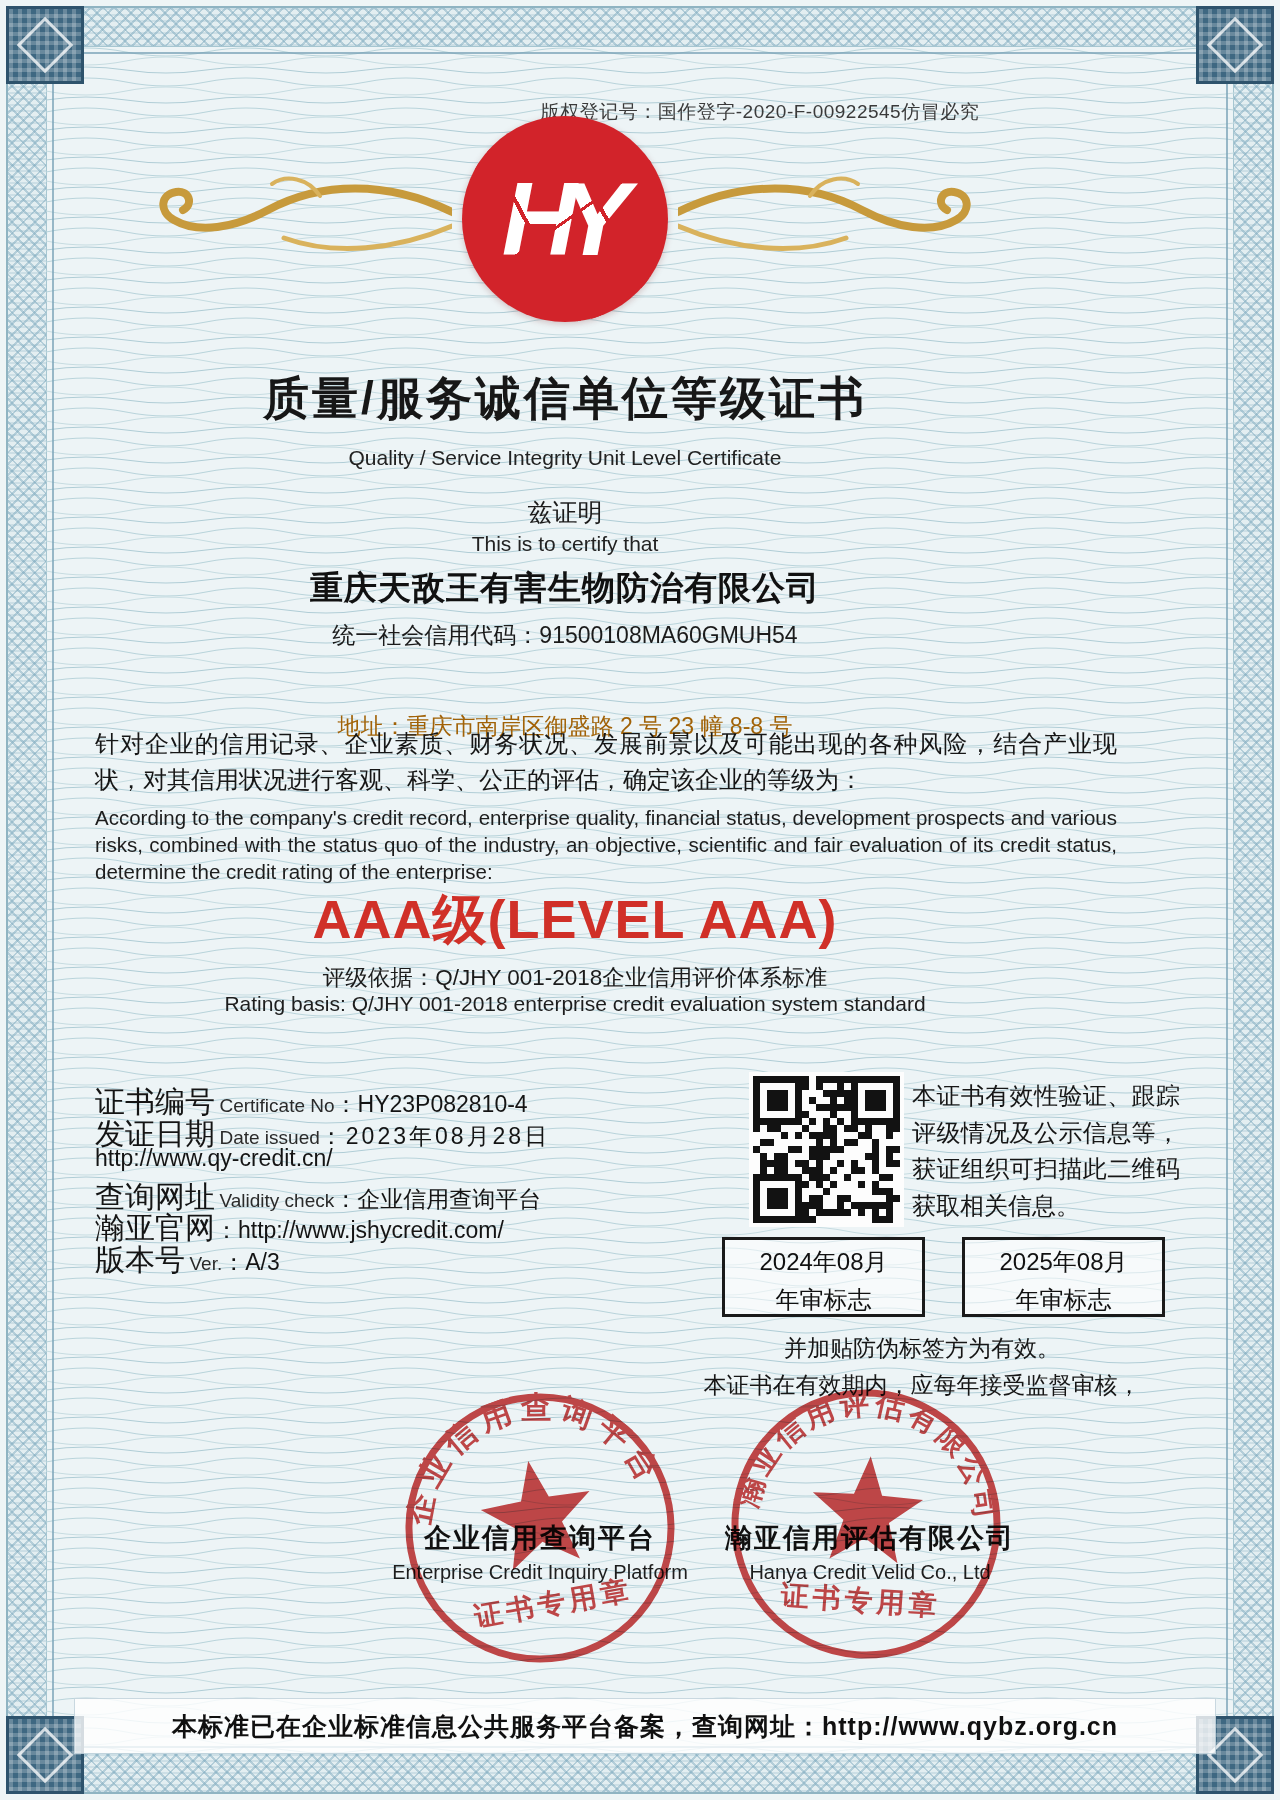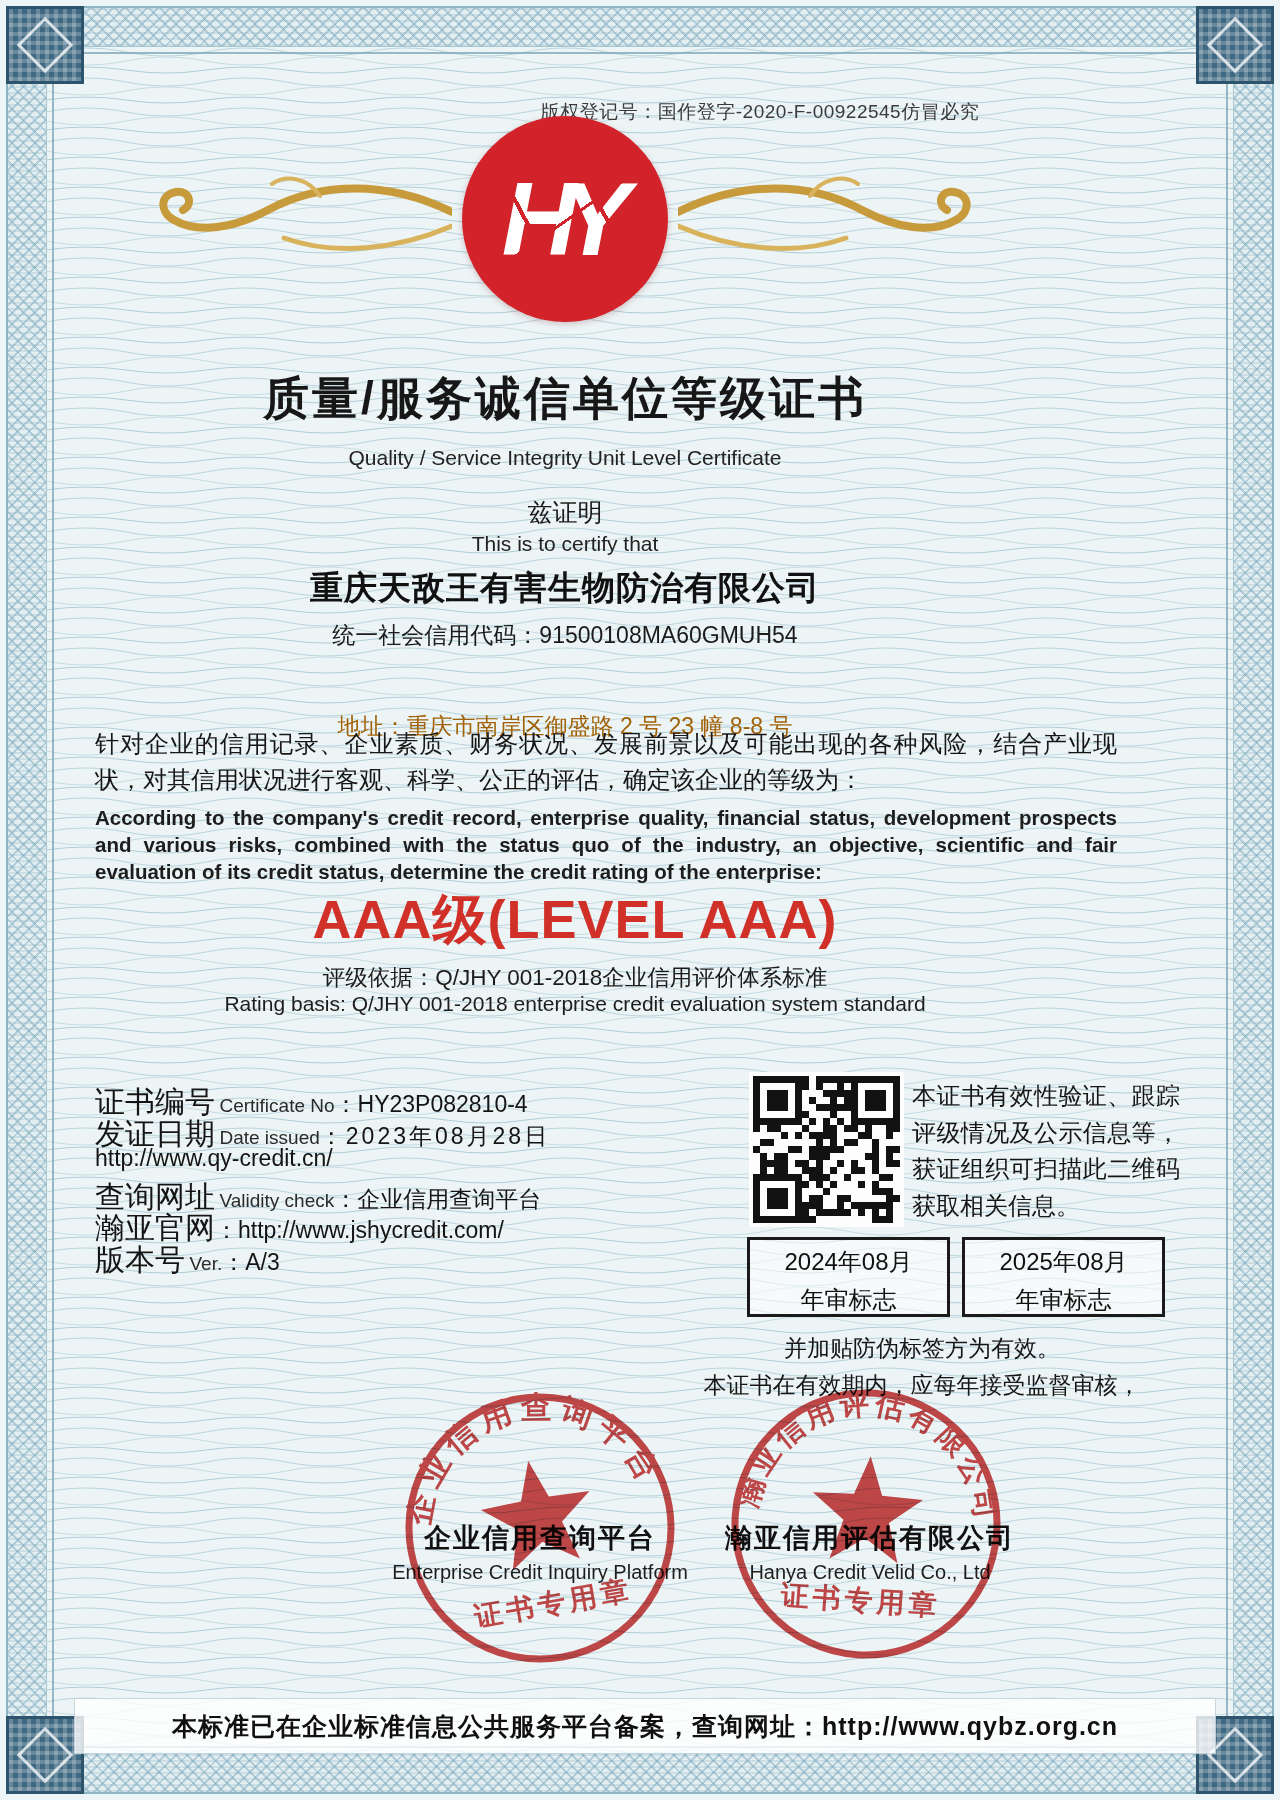--- a/index.html
+++ b/index.html
@@ -69,38 +69,38 @@
   
   .title-cn{left:60px;top:368px;width:1010px;text-align:center;font-size:46px;font-weight:bold;letter-spacing:3px;color:#171717;}
   .title-en{left:60px;top:446px;width:1010px;text-align:center;font-size:21px;color:#222;}
   .certify-cn{left:60px;top:496px;width:1010px;text-align:center;font-size:25px;color:#1b1b1b;}
   .certify-en{left:60px;top:532px;width:1010px;text-align:center;font-size:21px;color:#222;}
   .company{left:60px;top:566px;width:1010px;text-align:center;font-size:33px;font-weight:bold;letter-spacing:1px;color:#111;}
   .cred-line{left:60px;top:620px;width:1010px;text-align:center;font-size:23px;color:#1b1b1b;}
   .addr-line{left:60px;top:663px;width:1010px;text-align:center;font-size:23px;color:#a16207;margin-top:48px;}
   
   .intro-cn{left:95px;top:726px;width:1022px;font-size:24px;line-height:36px;text-align:justify;color:#161616;}
-  .intro-en{left:95px;top:804px;width:1022px;font-size:20.5px;line-height:27px;text-align:justify;color:#1d1d1d;font-weight:bold;}
+  .intro-en{left:95px;top:804px;width:1022px;font-size:20.5px;line-height:27px;text-align:justify;color:#1d1d1d;}
   .level{left:60px;top:884px;width:1030px;text-align:center;font-size:54px;font-weight:bold;letter-spacing:1px;}
   .basis-cn{left:60px;top:962px;width:1030px;text-align:center;font-size:22.5px;color:#1b1b1b;}
   .basis-en{left:60px;top:992px;width:1030px;text-align:center;font-size:21px;color:#1d1d1d;}
   
   .details{left:95px;top:1082px;width:590px;}
   .d-row{height:31.5px;white-space:nowrap;}
   .d-cn{font-size:30px;color:#141414;}
   .d-en{font-size:19px;color:#2a2a2a;}
   .d-val{font-size:23px;color:#141414;}
   .d-row.spaced .d-val{letter-spacing:3px;}
   
   .qr-box{left:753px;top:1076px;width:147px;height:147px;background:#fdfdfd;outline:4px solid #fdfdfd;position:absolute;}
   .qr-note{left:912px;top:1078px;width:268px;font-size:24px;line-height:36.5px;color:#161616;text-align:justify;}
   .badge{width:197px;height:74px;border:3px solid #1a1a1a;background:rgba(255,255,255,.55);
          text-align:center;font-size:24px;color:#111;}
   .badge div{margin-top:6px;}
-  .b0{left:747px;top:1237px;} .b1{left:962px;top:1237px;}
+  .b0{left:722px;top:1237px;} .b1{left:962px;top:1237px;}
   .annual-note{left:652px;top:1330px;width:540px;text-align:center;font-size:23px;line-height:37px;color:#161616;}
   
   .org{width:340px;text-align:center;}
   .org-cn{font-size:27px;font-weight:bold;letter-spacing:2px;color:#111;}
   .org-en{font-size:20px;color:#1d1d1d;margin-top:5px;}
   .o0{left:370px;top:1520px;} .o1{left:700px;top:1520px;}
   .seal{position:absolute;mix-blend-mode:multiply;opacity:.88;}
   .s0{left:400px;top:1388px;transform:rotate(-10deg);}
   .s1{left:726px;top:1384px;transform:rotate(4deg);}
   

